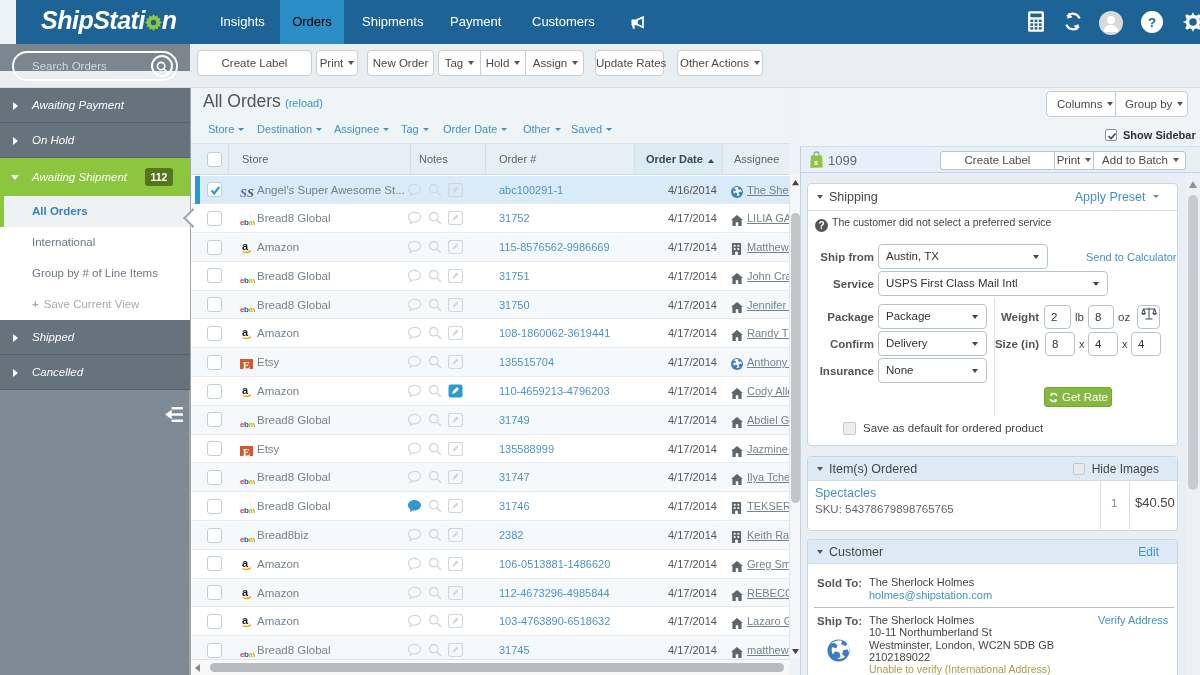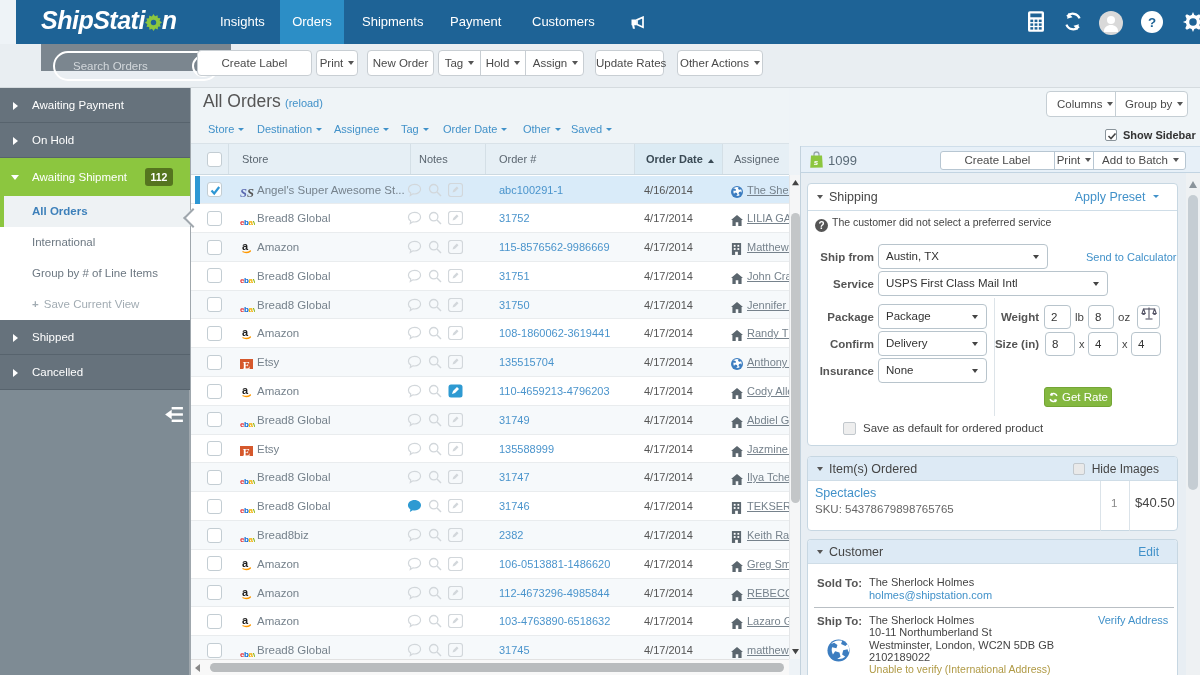--- a/index.html
+++ b/index.html
@@ -3,36 +3,36 @@
 <meta charset="utf-8">
 <style>
 * { margin:0; padding:0; box-sizing:border-box; }
 html,body { width:1200px; height:675px; overflow:hidden; font-family:"Liberation Sans", sans-serif; }
 #app { position:relative; width:1200px; height:675px; background:#eef3f7; }
 
 
 #topbar { position:absolute; left:16px; top:0; width:1200px; height:44px; background:#1e6396; }
 #logo { position:absolute; left:25px; top:6px; color:#fff; font-size:25px; font-weight:bold; font-style:italic; letter-spacing:-0.5px; }
 .nav-item { position:absolute; top:0; height:44px; line-height:44px; color:#fff; font-size:13px; }
-#tab-orders { position:absolute; left:264px; top:0; width:64px; height:44px; background:#2c8ec6; color:#ffffff; font-size:13px; line-height:44px; text-align:center; }
+#tab-orders { position:absolute; left:264px; top:0; width:64px; height:44px; background:#2c8ec6; color:#000000; font-size:13px; line-height:44px; text-align:center; }
 .topicon { position:absolute; top:11px; }
 
 
 #subbar { position:absolute; left:0; top:44px; width:1200px; height:44px; background:#e9eef2; border-bottom:1px solid #d5dbdf; }
-#searcharea { position:absolute; left:0; top:0; width:190px; height:27px; background:#7b868f;margin-left:41px; }
+#searcharea { position:absolute; left:0; top:0; width:190px; height:27px; background:#7b868f; }
 #searchpill { position:absolute; left:12px; top:7px; width:166px; height:30px; border:2px solid #fff; border-radius:15px; color:#d2d7db; font-size:11.5px; line-height:26px; padding-left:18px; }
 #searchcirc { position:absolute; right:3px; top:2px; width:22px; height:22px; border:2px solid #fff; border-radius:50%; }
 .tbtn { position:absolute; top:6px; height:26px; background:#fff; border:1px solid #c8ced3; border-radius:4px; color:#4a4a4a; font-size:11.5px; text-align:center; line-height:24px; white-space:nowrap; }
 .caret { display:inline-block; width:0; height:0; border-left:3.5px solid transparent; border-right:3.5px solid transparent; border-top:4px solid #555; vertical-align:middle; margin-left:5px; margin-top:-2px; }
 
 
 #sidebar { position:absolute; left:0; top:88px; width:191px; height:587px; background:#7e8b94; border-right:2px solid #9fa7ad; }
 .sbsec { position:relative; width:190px; height:35px; background:#66727c; border-bottom:1px solid #57636d; color:#fff; font-size:11.5px; line-height:35px; }
 .sbsec .arr { position:absolute; left:13px; top:13.5px; width:0; height:0; border-top:4px solid transparent; border-bottom:4px solid transparent; border-left:5.5px solid #fff; }
-.sbsec .lbl { position:absolute; left:32px; }
+.sbsec .lbl { position:absolute; left:32px;font-style:italic; }
 #sec-as { height:38px; background:#8cc63f; border-bottom:none; line-height:38px; }
 #sec-as .arrd { position:absolute; left:11px; top:17px; width:0; height:0; border-left:4px solid transparent; border-right:4px solid transparent; border-top:5.5px solid #fff; }
 #badge112 { position:absolute; left:145px; top:10px; width:28px; height:18px; background:#55751f; border-radius:3px; color:#fff; font-size:10.5px; font-weight:bold; text-align:center; line-height:18px; }
 #submenu { position:relative; width:190px; background:#fff; }
 .subitem { position:relative; height:31px; line-height:31px; font-size:11.5px; color:#6d7882; padding-left:32px; }
 #sub-all { background:#eef2f4; color:#3d80ba; font-weight:bold; }
 #sub-all .greenbar { position:absolute; left:0; top:0; width:4px; height:31px; background:#8cc63f; }
 #notch { position:absolute; left:185.5px; top:210.5px; width:14px; height:14px; background:#fff; transform:rotate(45deg); border-left:2px solid #9fa7ad; border-bottom:2px solid #9fa7ad; z-index:30; }
 #collapseicon { position:absolute; left:165px; top:319px; }
 
@@ -51,21 +51,21 @@
 .row { position:relative; width:598px; height:28.8px; border-bottom:1px solid #e9ecee; background:#fff; }
 .row.alt { background:#f6f9fb; }
 .row.sel { background:#d9ebf9; }
 .row.sel::before { content:""; position:absolute; left:0; top:0; width:4px; height:100%; background:#fff; }
 .selbar { position:absolute; left:4px; top:0; width:5px; height:28.8px; background:#2e97d4; z-index:2; }
 .cb { position:absolute; left:16px; top:6.5px; width:15px; height:15px; background:#fff; border:1px solid #c3cdd3; border-radius:3px; }
 .sicon { position:absolute; left:49px; top:7px; width:15px; height:14px; overflow:hidden; }
 .sname { position:absolute; left:66px; top:0; height:28px; line-height:28px; font-size:11.5px; color:#76828c; white-space:nowrap; overflow:hidden; max-width:152px; }
 .nicons { position:absolute; left:216px; top:7px; }
 .olink { position:absolute; left:308px; top:0; height:28px; line-height:28px; font-size:11px; color:#4a94cc; }
-.odate { position:absolute; left:453px; top:0; height:28px; line-height:28px; font-size:11px; color:#555; }
+.odate { position:absolute; left:477px; top:0; height:28px; line-height:28px; font-size:11px; color:#555; }
 .ric { position:absolute; left:540px; top:8px; }
 .rname { position:absolute; left:556px; top:0; height:28px; line-height:28px; font-size:11px; color:#76828c; text-decoration:underline; white-space:nowrap; overflow:hidden; width:43px; }
 
 
 #vscroll { position:absolute; left:789px; top:175px; width:11px; height:484px; background:#f5f6f7; border-left:1px solid #e4e6e8; }
 #vthumb { position:absolute; left:1px; top:38px; width:9px; height:290px; background:#c3c6c8; border-radius:5px; }
 #hscroll { position:absolute; left:0px; top:571px; width:598px; height:16px; background:#f8f8f8; border-top:1px solid #e2e2e2; }
 #hthumb { position:absolute; left:19px; top:3px; width:574px; height:9px; background:#b9bcbe; border-radius:5px; }
 
 

